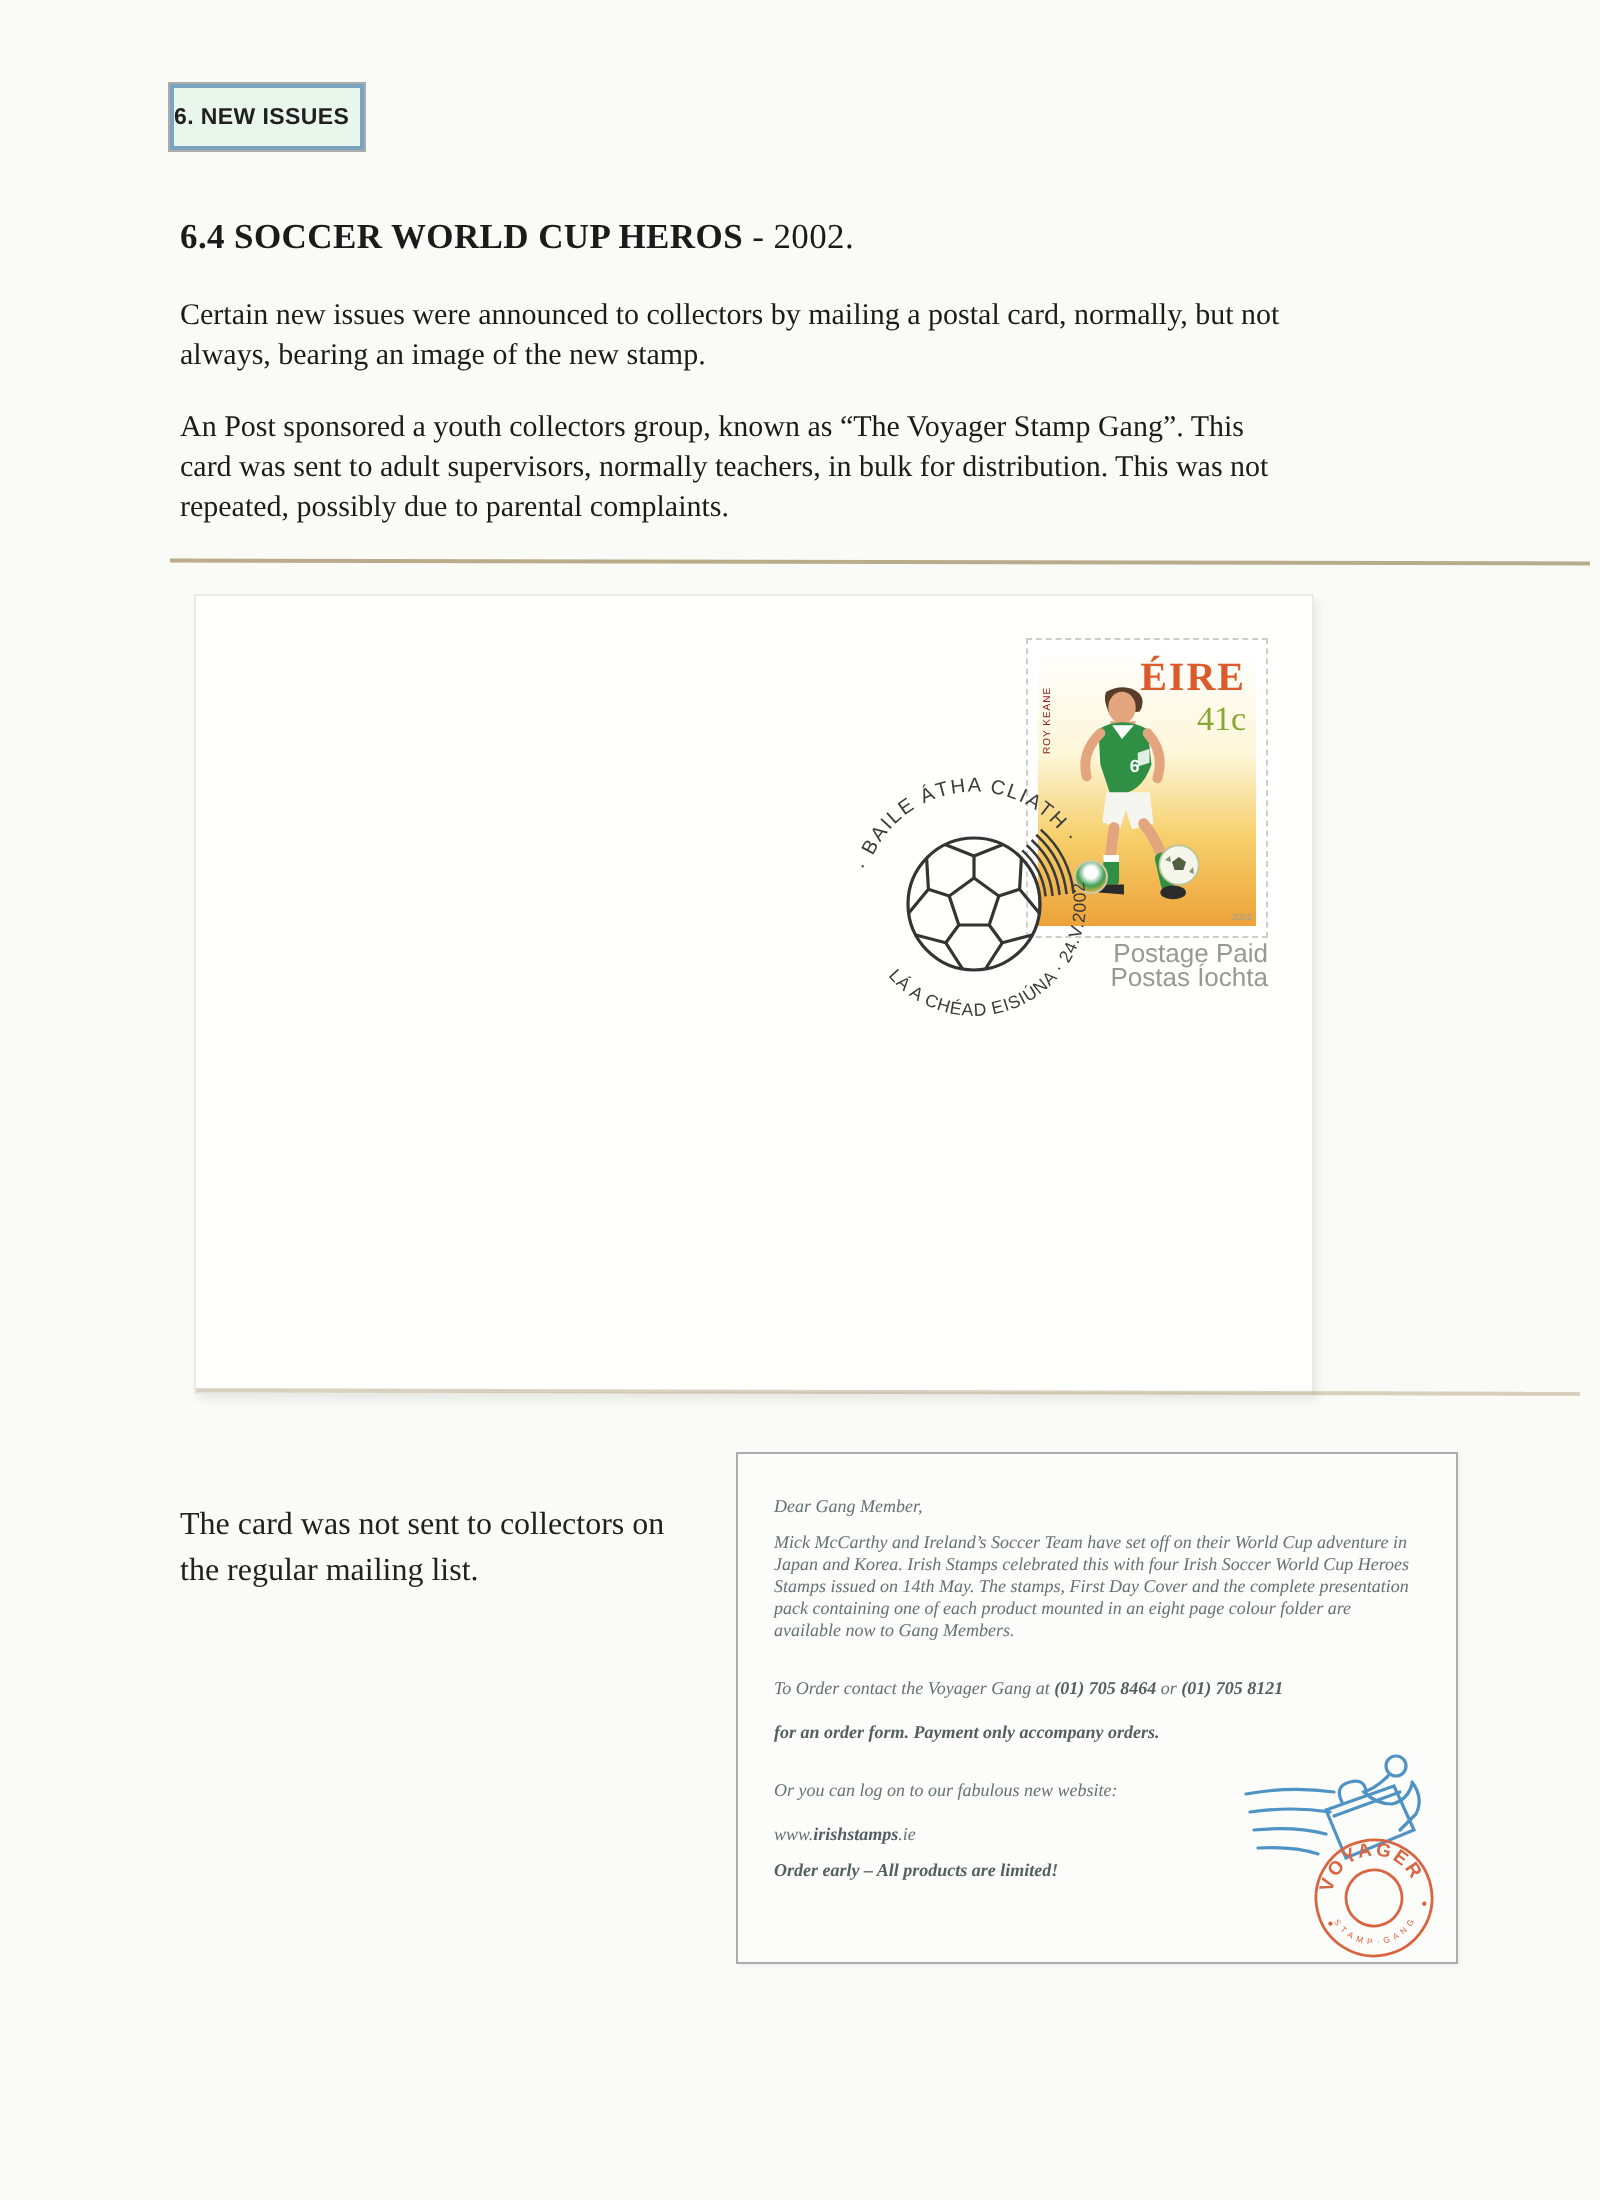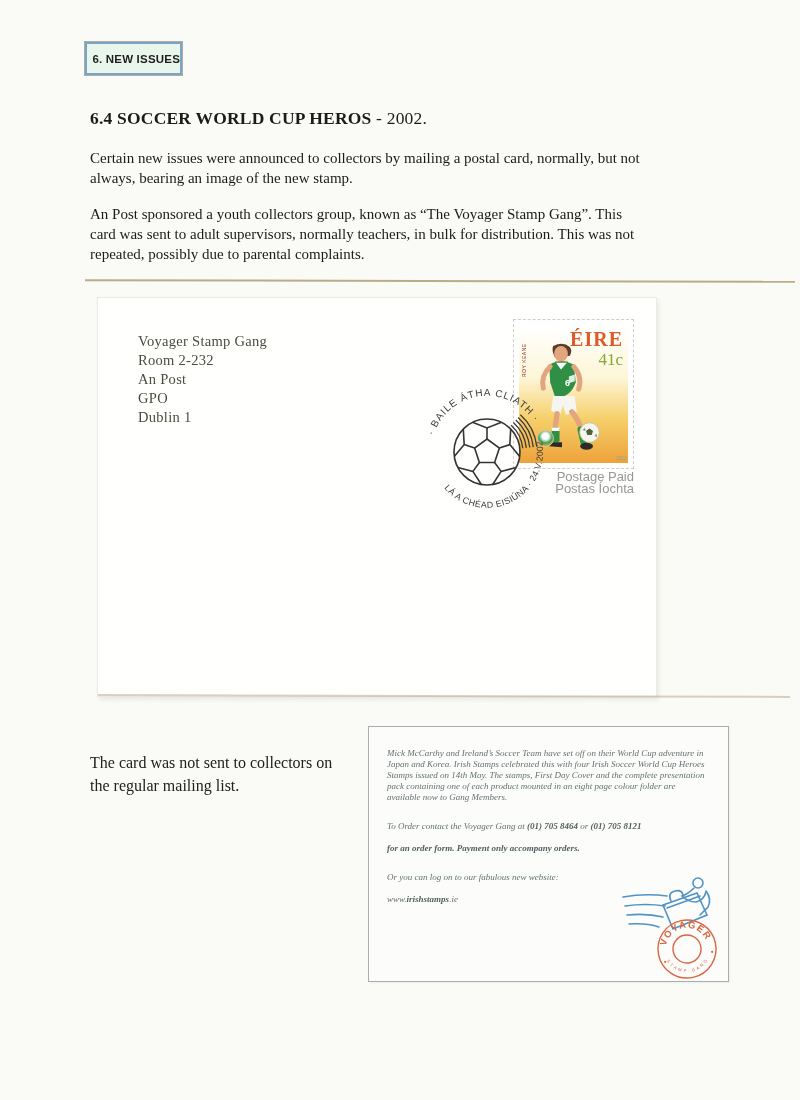--- a/index.html
+++ b/index.html
@@ -9,21 +9,21 @@
     font-family:"Liberation Serif", serif;
     color:#1b1b1b;
   }
   .abs{position:absolute;}
 
   
   .badge{
     left:85px;top:42px;width:93px;height:29px;
     background:#e9f6ec;border:2px solid #7aa4bf;
     box-shadow:0 0 0 1px #ababab;
-    display:flex;align-items:center;justify-content:flex-end;
+    display:flex;align-items:center;justify-content:flex-start;
   }
   .badge span{
     font-family:"Liberation Sans", sans-serif;
     font-size:11.5px;font-weight:bold;color:#1f1f1f;letter-spacing:.2px;
   }
 
   
   .title{left:90px;top:108px;font-size:17.5px;letter-spacing:.2px;}
   .title .b{font-weight:bold;}
   .para{left:90px;width:640px;font-size:15px;line-height:1.33;white-space:pre-line;}
@@ -109,25 +109,20 @@
 <div class="abs para p1">Certain new issues were announced to collectors by mailing a postal card, normally, but not
 always, bearing an image of the new stamp.</div>
 <div class="abs para p2">An Post sponsored a youth collectors group, known as “The Voyager Stamp Gang”.  This
 card was sent to adult supervisors, normally teachers, in bulk for distribution. This was not
 repeated, possibly due to parental complaints.</div>
 
 <div class="abs rule rule-top"></div>
 
 <div class="abs postcard">
 
-  <div class="abs address">Voyager Stamp Gang
-Room 2-232
-An Post
-GPO
-Dublin 1</div>
 
   <div class="abs stamp">
     <div class="stamp-img">
 
       <svg class="player-svg" width="72" height="118" viewBox="0 0 72 120">
         <g>
           <path d="M28,5 q10,-5 17,1 q3,4 0,9 l-15,2 q-4,-8 -2,-12" fill="#5a3d28"></path>
           <ellipse cx="36" cy="13" rx="7" ry="8" fill="#e3a57e"></ellipse>
           <path d="M30,20 L43,20 L42,26 L31,26 Z" fill="#e3a57e"></path>
           <path d="M24,24 Q36,17 49,24 L51,42 Q45,59 30,57 L25,42 Z" fill="#2f8f45"></path>
@@ -206,33 +201,35 @@
   </svg>
 </div>
 
 <div class="abs rule rule-bottom"></div>
 
 <div class="abs caption">The card was not sent to collectors on
 the regular mailing list.</div>
 
 <div class="abs lettercard">
   <div class="letter">
+    <div class="blk">Dear Gang Member,</div>
     <div class="blk">Mick McCarthy and Ireland’s Soccer Team have set off on their World Cup adventure in
 Japan and Korea. Irish Stamps celebrated this with four Irish Soccer World Cup Heroes
 Stamps issued on 14th May. The stamps, First Day Cover and the complete presentation
 pack containing one of each product mounted in an eight page colour folder are
 available now to Gang Members.</div>
     <div class="blk">
       <span>To Order contact the Voyager Gang at </span><b>(01) 705 8464</b><span> or </span><b>(01) 705 8121</b><br>
       <b>for an order form. Payment only accompany orders.</b>
     </div>
     <div class="blk">
       <span>Or you can log on to our fabulous new website:</span><br>
       <span><span>www.</span><b>irishstamps</b><span>.ie</span></span>
     </div>
+    <div class="blk"><b>Order early – All products are limited!</b></div>
   </div>
 
   <svg class="sketch-svg" width="105" height="72" viewBox="0 0 105 72">
     <g stroke="#4f93c4" fill="none" stroke-width="1.6" stroke-linecap="round">
       <path d="M2,22 q22,-4 44,-1"></path>
       <path d="M4,31 q21,-3 40,0"></path>
       <path d="M6,40 q20,-2 36,2"></path>
       <path d="M8,49 q18,-1 30,3"></path>
       <path d="M42,30 L76,18 L86,40 L52,54 Z"></path>
       <path d="M46,33 L79,21"></path>

